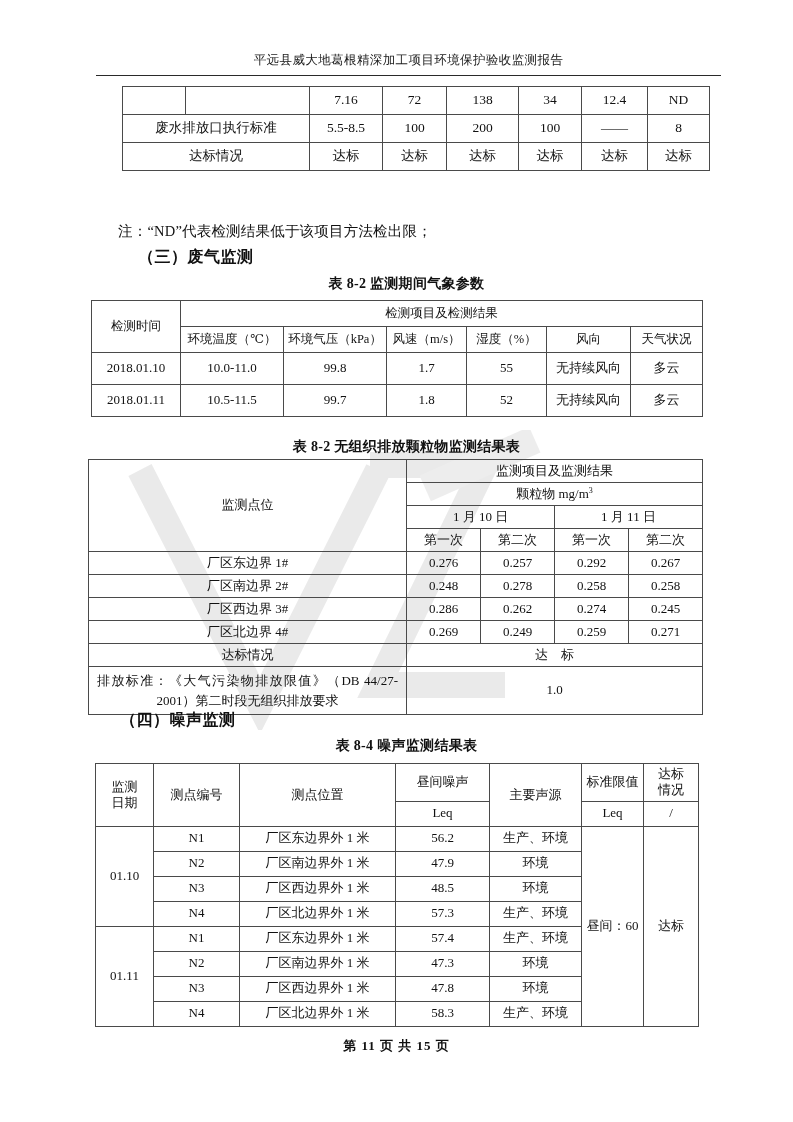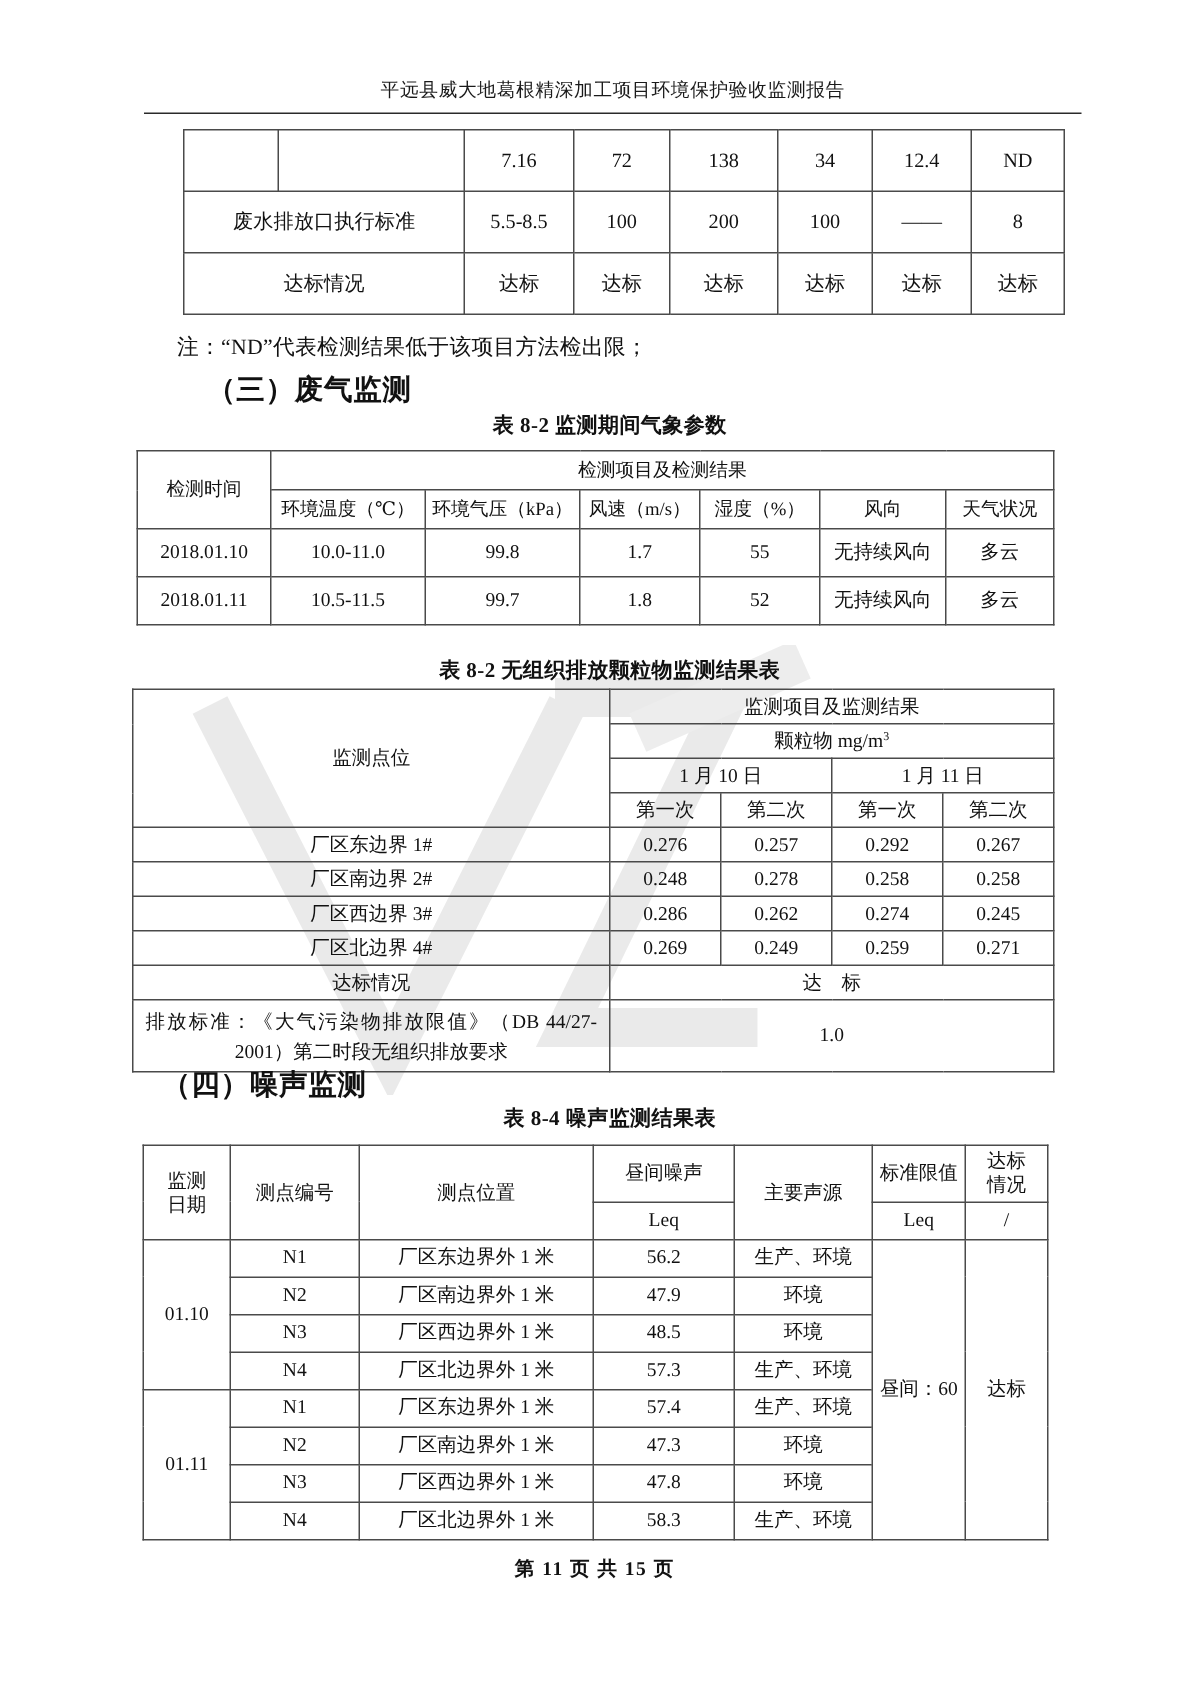--- a/index.html
+++ b/index.html
@@ -61,39 +61,39 @@
     padding: 2px 2px;
     line-height: 1.25;
     background: transparent;
   }
   .num { font-family: "Liberation Serif", serif; }
 
   
   #tbl-wastewater {
     left: 122px; top: 86px; width: 551px;
   }
-  #tbl-wastewater td { height: 41px; font-size: 13.5px; }
+  #tbl-wastewater td { height: 28px; font-size: 13.5px; }
 
   
   .note {
     position: absolute;
     left: 118px; top: 222px;
     font-size: 14.5px;
     letter-spacing: .2px;
   }
 
   
   .sect {
     position: absolute;
     font-weight: bold;
-    font-size: 19px;
+    font-size: 16px;
     letter-spacing: .5px;
   }
   #sect-waste-gas { left: 138px; top: 247px; }
-  #sect-noise     { left: 108px; top: 710px; }
+  #sect-noise     { left: 120px; top: 710px; }
 
   
   .caption {
     position: absolute;
     font-weight: bold;
     font-size: 14px;
     text-align: center;
     width: 100%;
     left: 0;
     letter-spacing: .3px;

